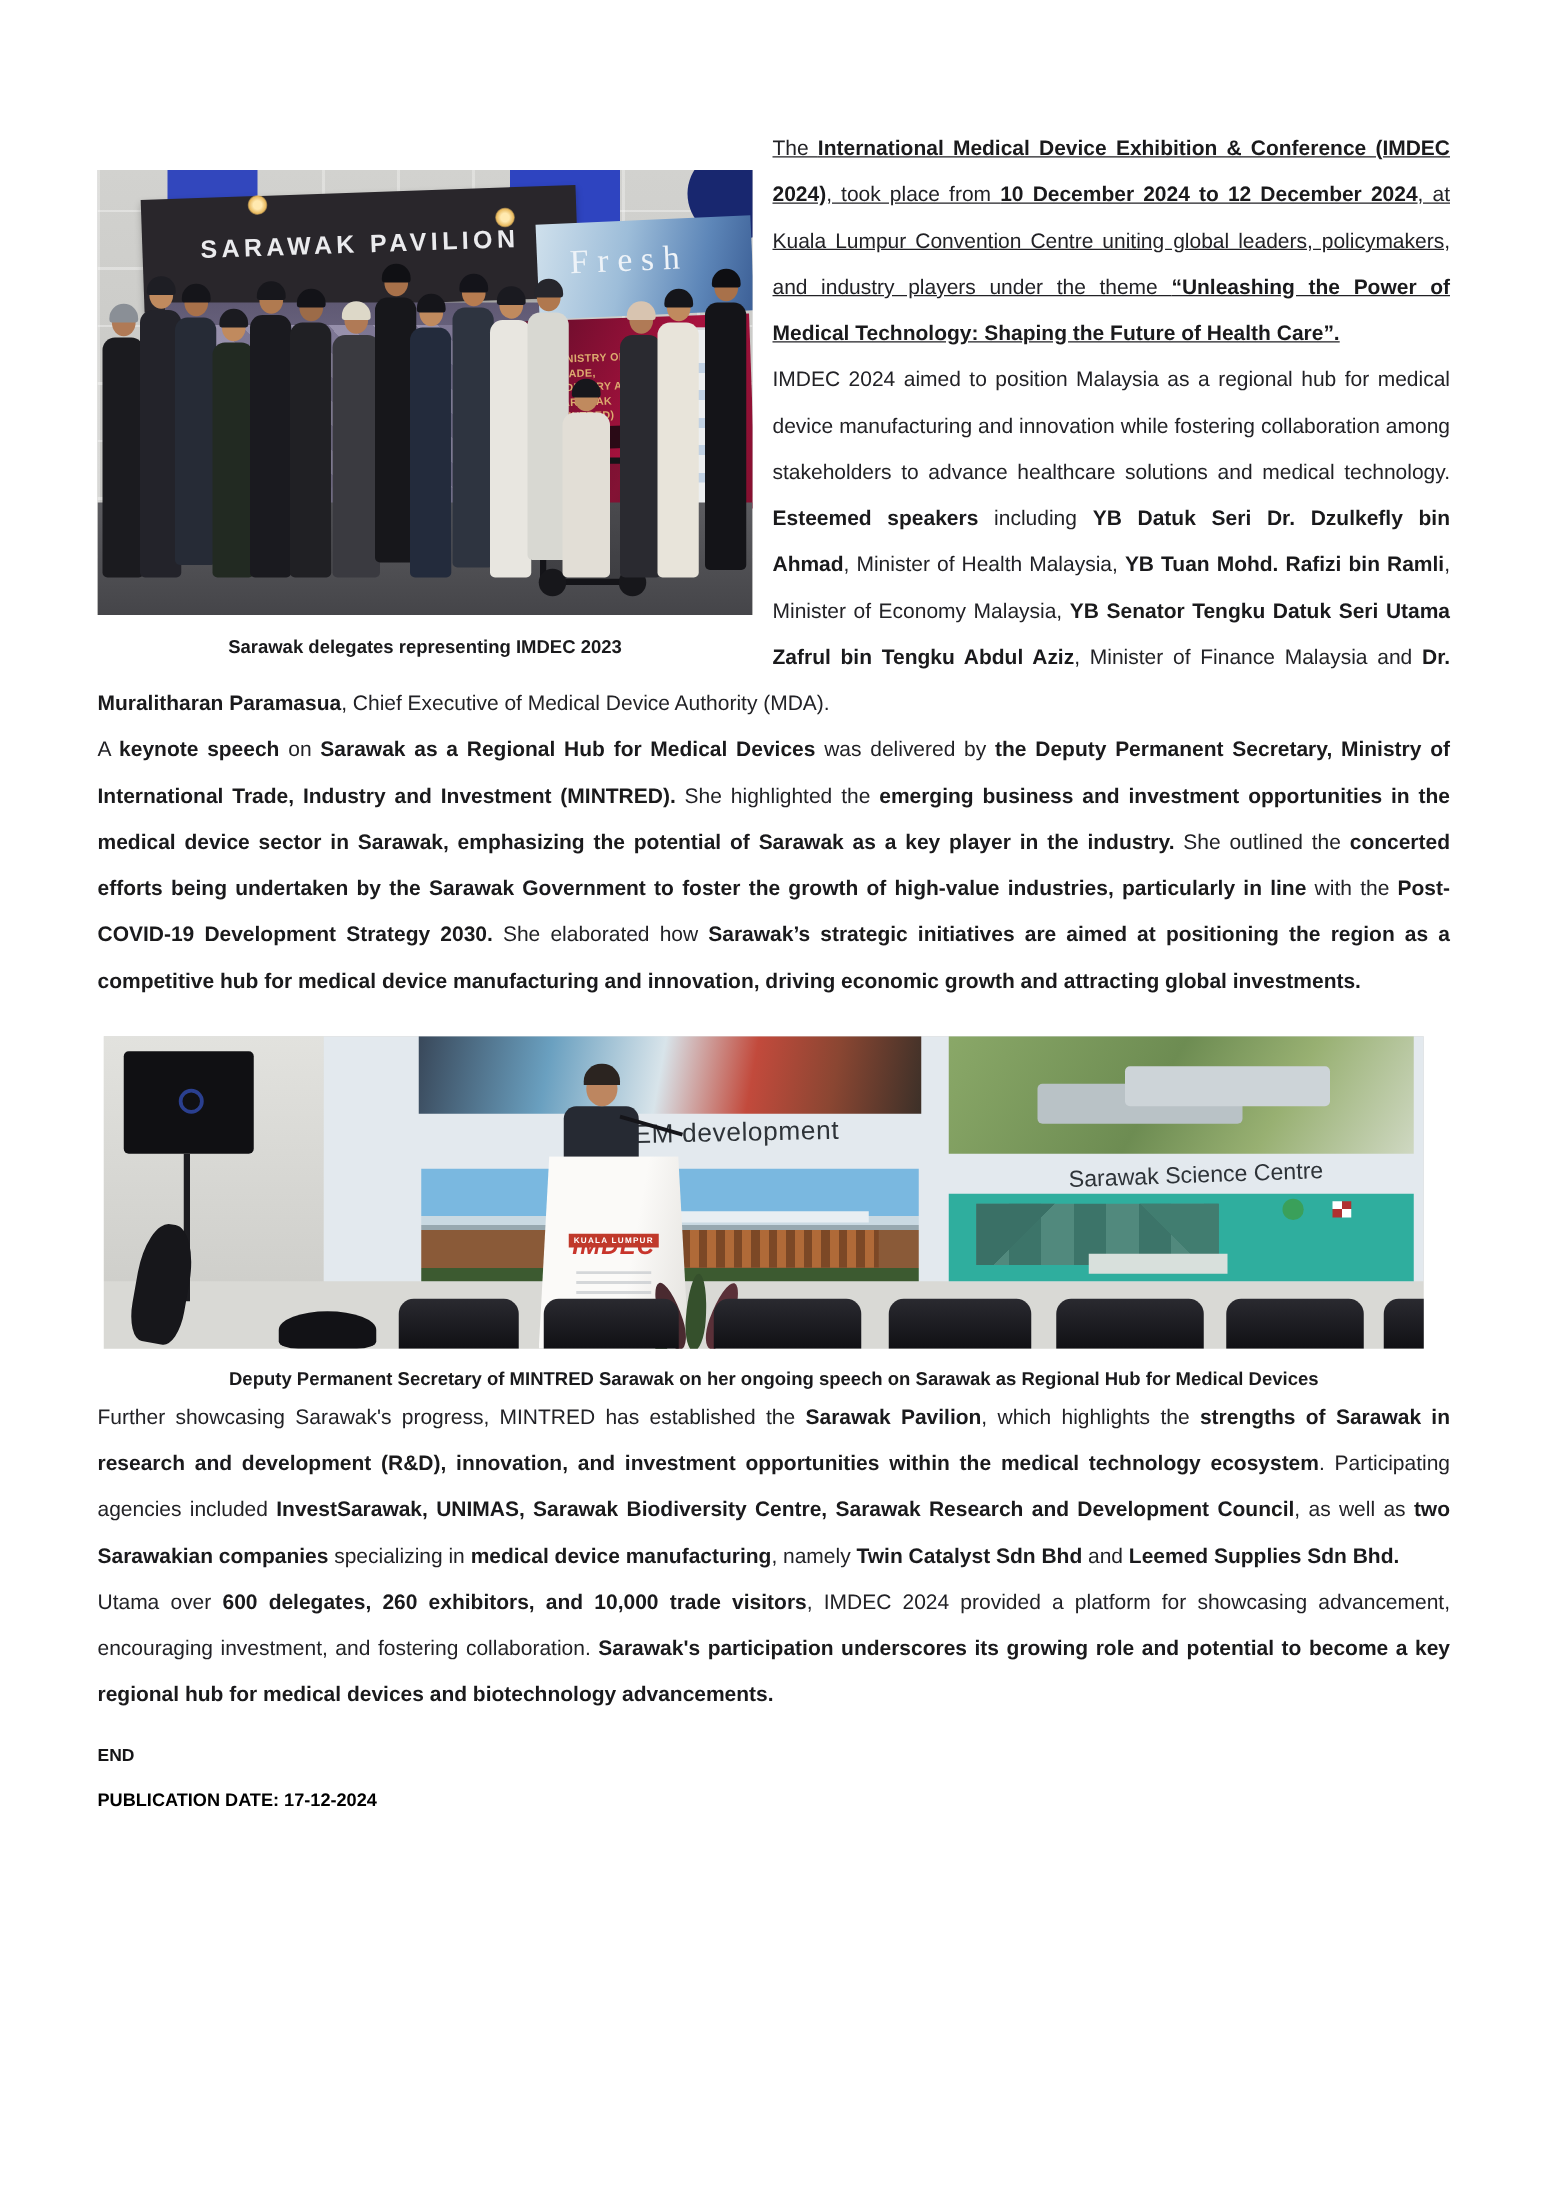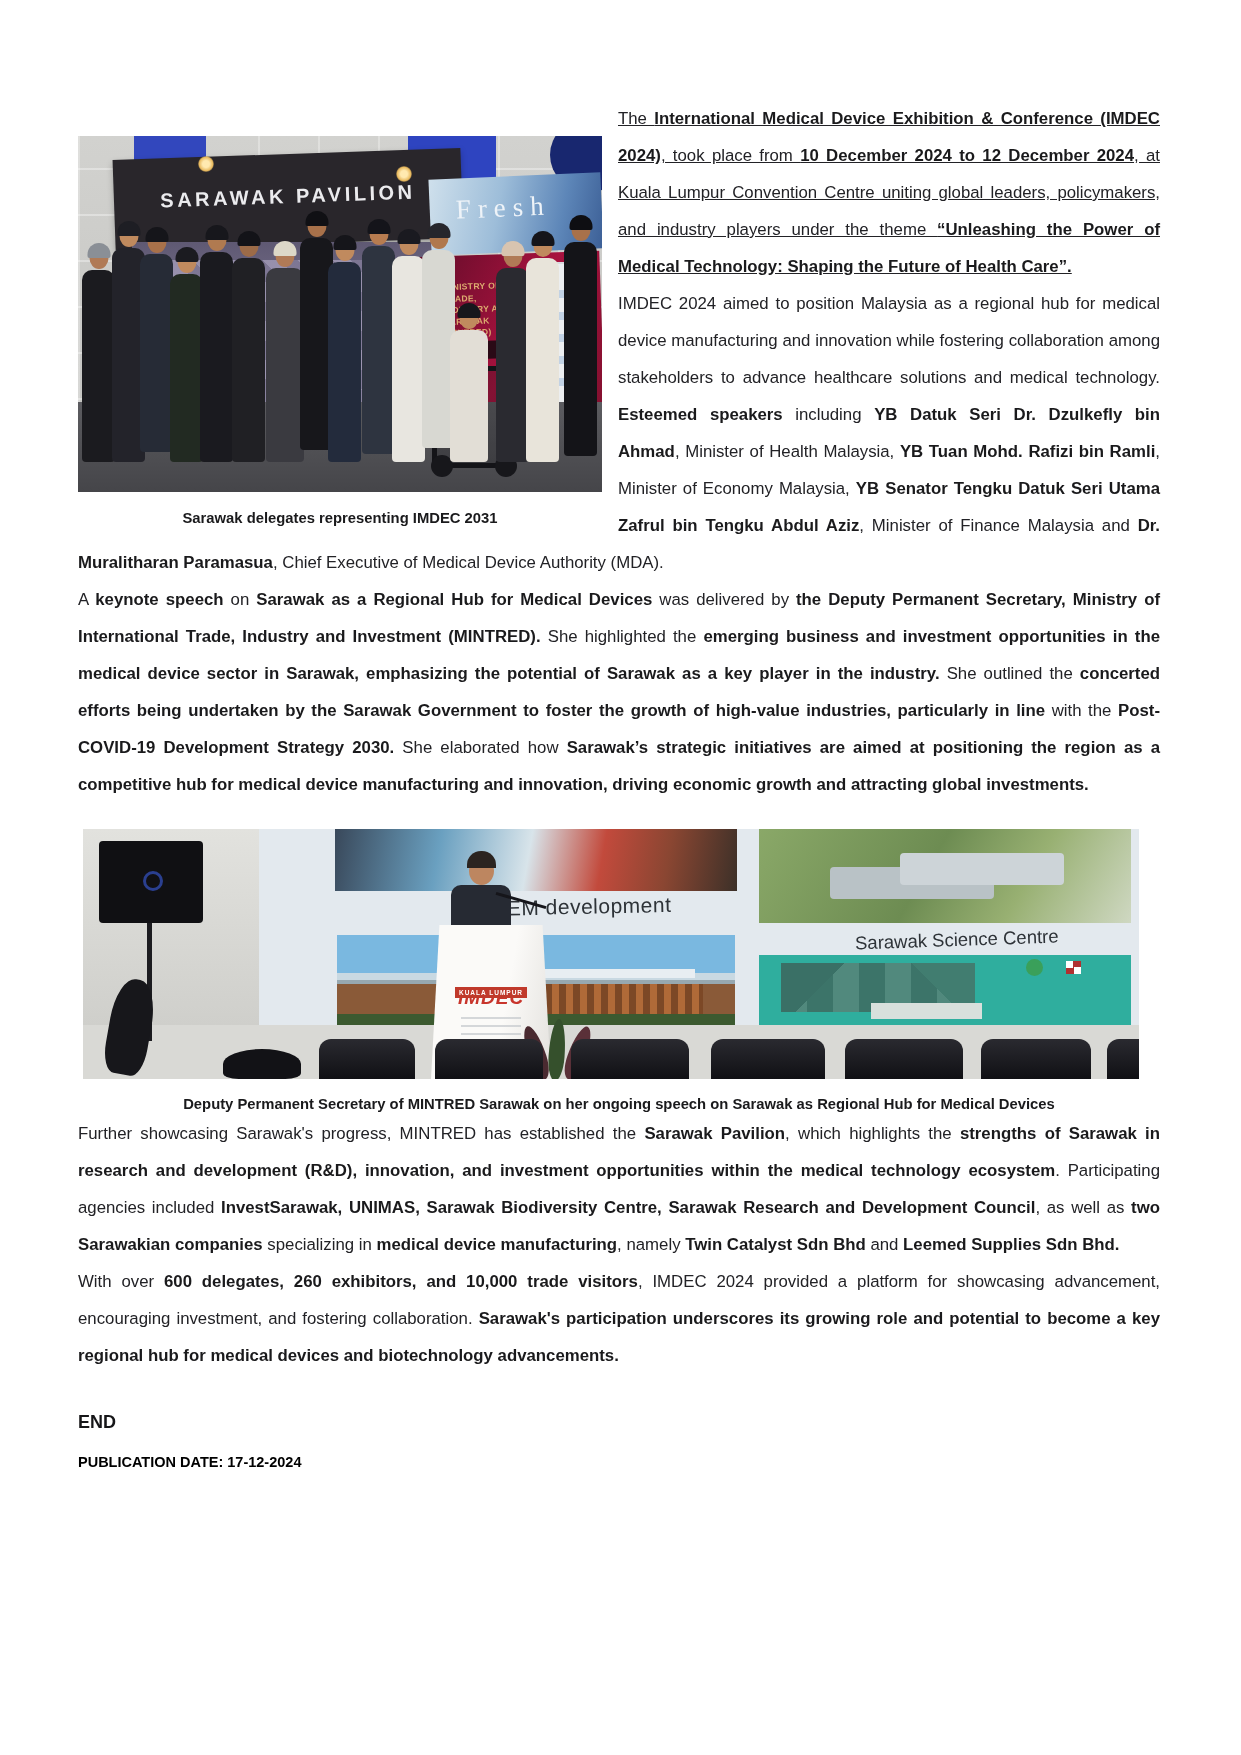--- a/index.html
+++ b/index.html
@@ -17,21 +17,21 @@
   p.body b{font-weight:700;color:#1a1a1c;}
   .p1{margin:2px 0 0 0;text-decoration:underline;}
   .p2{margin:26px 0 0 0;}
   .p3{clear:both;margin:30px 0 0 0;}
   .p4{margin:38px 0 0 0;}
   .p5{margin:28px 0 0 0;}
   .leftfloat{float:left;width:540px;margin:0 0 8px 0;}
   .caption{font-weight:700;font-size:14.8px;line-height:22px;color:#1a1a1c;text-align:center;}
   .cap1{width:524px;margin-top:15px;}
   .cap2{margin-top:14px;}
-  .endline{font-weight:700;font-size:18px;margin-top:38px;color:#161618;}
+  .endline{font-weight:700;font-size:14px;margin-top:22px;color:#161618;}
   .pubdate{font-weight:700;font-size:14.5px;margin-top:21px;color:#000000;}
 
   
   .photo1{
     position:relative;width:524px;height:356px;margin-top:36px;overflow:hidden;
     background:#c8c8c5;
   }
   .p1-wall{position:absolute;inset:0;
     background:
       repeating-linear-gradient(0deg,rgba(255,255,255,.35) 0 2px,transparent 2px 46px),
@@ -192,21 +192,21 @@
       <div class="fig" style="--x:222px;--h:212px;--b:#17171b;--s:#a8714a;--hair:#101014;--bt:42px;"></div>
       <div class="fig" style="--x:250px;--h:200px;--b:#232b3c;--s:#c08a5e;--hair:#15151a;"></div>
       <div class="fig" style="--x:284px;--h:208px;--b:#2e3440;--s:#b77c50;--hair:#14141a;--bt:38px;"></div>
       <div class="fig" style="--x:314px;--h:206px;--b:#e8e6e0;--s:#c08a5e;--hair:#1a1a20;"></div>
       <div class="fig" style="--x:344px;--h:198px;--b:#d8d8d2;--s:#b0784e;--hair:#26262c;--bt:44px;"></div>
       <div class="fig" style="--x:372px;--h:132px;--b:#e2ded6;--s:#c08a5e;--hair:#17171c;--w:38px;"></div>
       <div class="fig" style="--x:418px;--h:194px;--b:#2a2a30;--s:#b07a56;--hair:#d8c4b0;"></div>
       <div class="fig" style="--x:448px;--h:204px;--b:#e8e4da;--s:#c08a5e;--hair:#15151a;"></div>
       <div class="fig" style="--x:486px;--h:214px;--b:#141418;--s:#a8714a;--hair:#0e0e12;--bt:36px;"></div>
     </div>
-    <div class="caption cap1">Sarawak delegates representing IMDEC 2031</div>
+    <div class="caption cap1">Sarawak delegates representing IMDEC 2023</div>
   </div>
 
   <p class="body p1"><span>The </span><b>International Medical Device Exhibition &amp; Conference (IMDEC 2024)</b><span>, took place from </span><b>10 December 2024 to 12 December 2024</b><span>, at Kuala Lumpur Convention Centre uniting global leaders, policymakers, and industry players under the theme </span><b>“Unleashing the Power of Medical Technology: Shaping the Future of Health Care”.</b></p>
   <p class="body p2"><span>IMDEC 2024 aimed to position Malaysia as a regional hub for medical device manufacturing and innovation while fostering collaboration among stakeholders to advance healthcare solutions and medical technology. </span><b>Esteemed speakers</b><span> including </span><b>YB Datuk Seri Dr. Dzulkefly bin Ahmad</b><span>, Minister of Health Malaysia, </span><b>YB Tuan Mohd. Rafizi bin Ramli</b><span>, Minister of Economy Malaysia, </span><b>YB Senator Tengku Datuk Seri Utama Zafrul bin Tengku Abdul Aziz</b><span>, Minister of Finance Malaysia and </span><b>Dr. Muralitharan Paramasua</b><span>, Chief Executive of Medical Device Authority (MDA).</span></p>
   <p class="body p3"><span>A </span><b>keynote speech</b><span> on </span><b>Sarawak as a Regional Hub for Medical Devices</b><span> was delivered by </span><b>the Deputy Permanent Secretary, Ministry of International Trade, Industry and Investment (MINTRED).</b><span> She highlighted the </span><b>emerging business and investment opportunities in the medical device sector in Sarawak, emphasizing the potential of Sarawak as a key player in the industry.</b><span> She outlined the </span><b>concerted efforts being undertaken by the Sarawak Government to foster the growth of high-value industries, particularly in line</b><span> with the </span><b>Post-COVID-19 Development Strategy 2030.</b><span> She elaborated how </span><b>Sarawak’s strategic initiatives are aimed at positioning the region as a competitive hub for medical device manufacturing and innovation, driving economic growth and attracting global investments.</b></p>
 
   <div class="photo2">
     <div class="p2-wall"></div>
     <div class="p2-screen">
       <div class="s-kids"></div>
@@ -239,18 +239,18 @@
     <div class="chair" style="left:352px;width:108px;"></div>
     <div class="chair" style="left:488px;width:118px;"></div>
     <div class="chair" style="left:628px;width:114px;"></div>
     <div class="chair" style="left:762px;width:118px;"></div>
     <div class="chair" style="left:898px;width:110px;"></div>
     <div class="chair" style="left:1024px;width:60px;"></div>
   </div>
   <div class="caption cap2">Deputy Permanent Secretary of MINTRED Sarawak on her ongoing speech on Sarawak as Regional Hub for Medical Devices</div>
 
   <p class="body p4"><span>Further showcasing Sarawak's progress, MINTRED has established the </span><b>Sarawak Pavilion</b><span>, which highlights the </span><b>strengths of Sarawak in research and development (R&amp;D), innovation, and investment opportunities within the medical technology ecosystem</b><span>. Participating agencies included </span><b>InvestSarawak, UNIMAS, Sarawak Biodiversity Centre, Sarawak Research and Development Council</b><span>, as well as </span><b>two Sarawakian companies</b><span> specializing in </span><b>medical device manufacturing</b><span>, namely </span><b>Twin Catalyst Sdn Bhd</b><span> and </span><b>Leemed Supplies Sdn Bhd.</b></p>
-  <p class="body p5"><span>With over </span><b>600 delegates, 260 exhibitors, and 10,000 trade visitors</b><span>, IMDEC 2024 provided a platform for showcasing advancement, encouraging investment, and fostering collaboration. </span><b>Sarawak's participation underscores its growing role and potential to become a key regional hub for medical devices and biotechnology advancements.</b></p>
+  <p class="body p5"><span>Utama over </span><b>600 delegates, 260 exhibitors, and 10,000 trade visitors</b><span>, IMDEC 2024 provided a platform for showcasing advancement, encouraging investment, and fostering collaboration. </span><b>Sarawak's participation underscores its growing role and potential to become a key regional hub for medical devices and biotechnology advancements.</b></p>
 
   <div class="endline">END</div>
   <div class="pubdate">PUBLICATION DATE: 17-12-2024</div>
 
 </div>
 
 </body></html>

